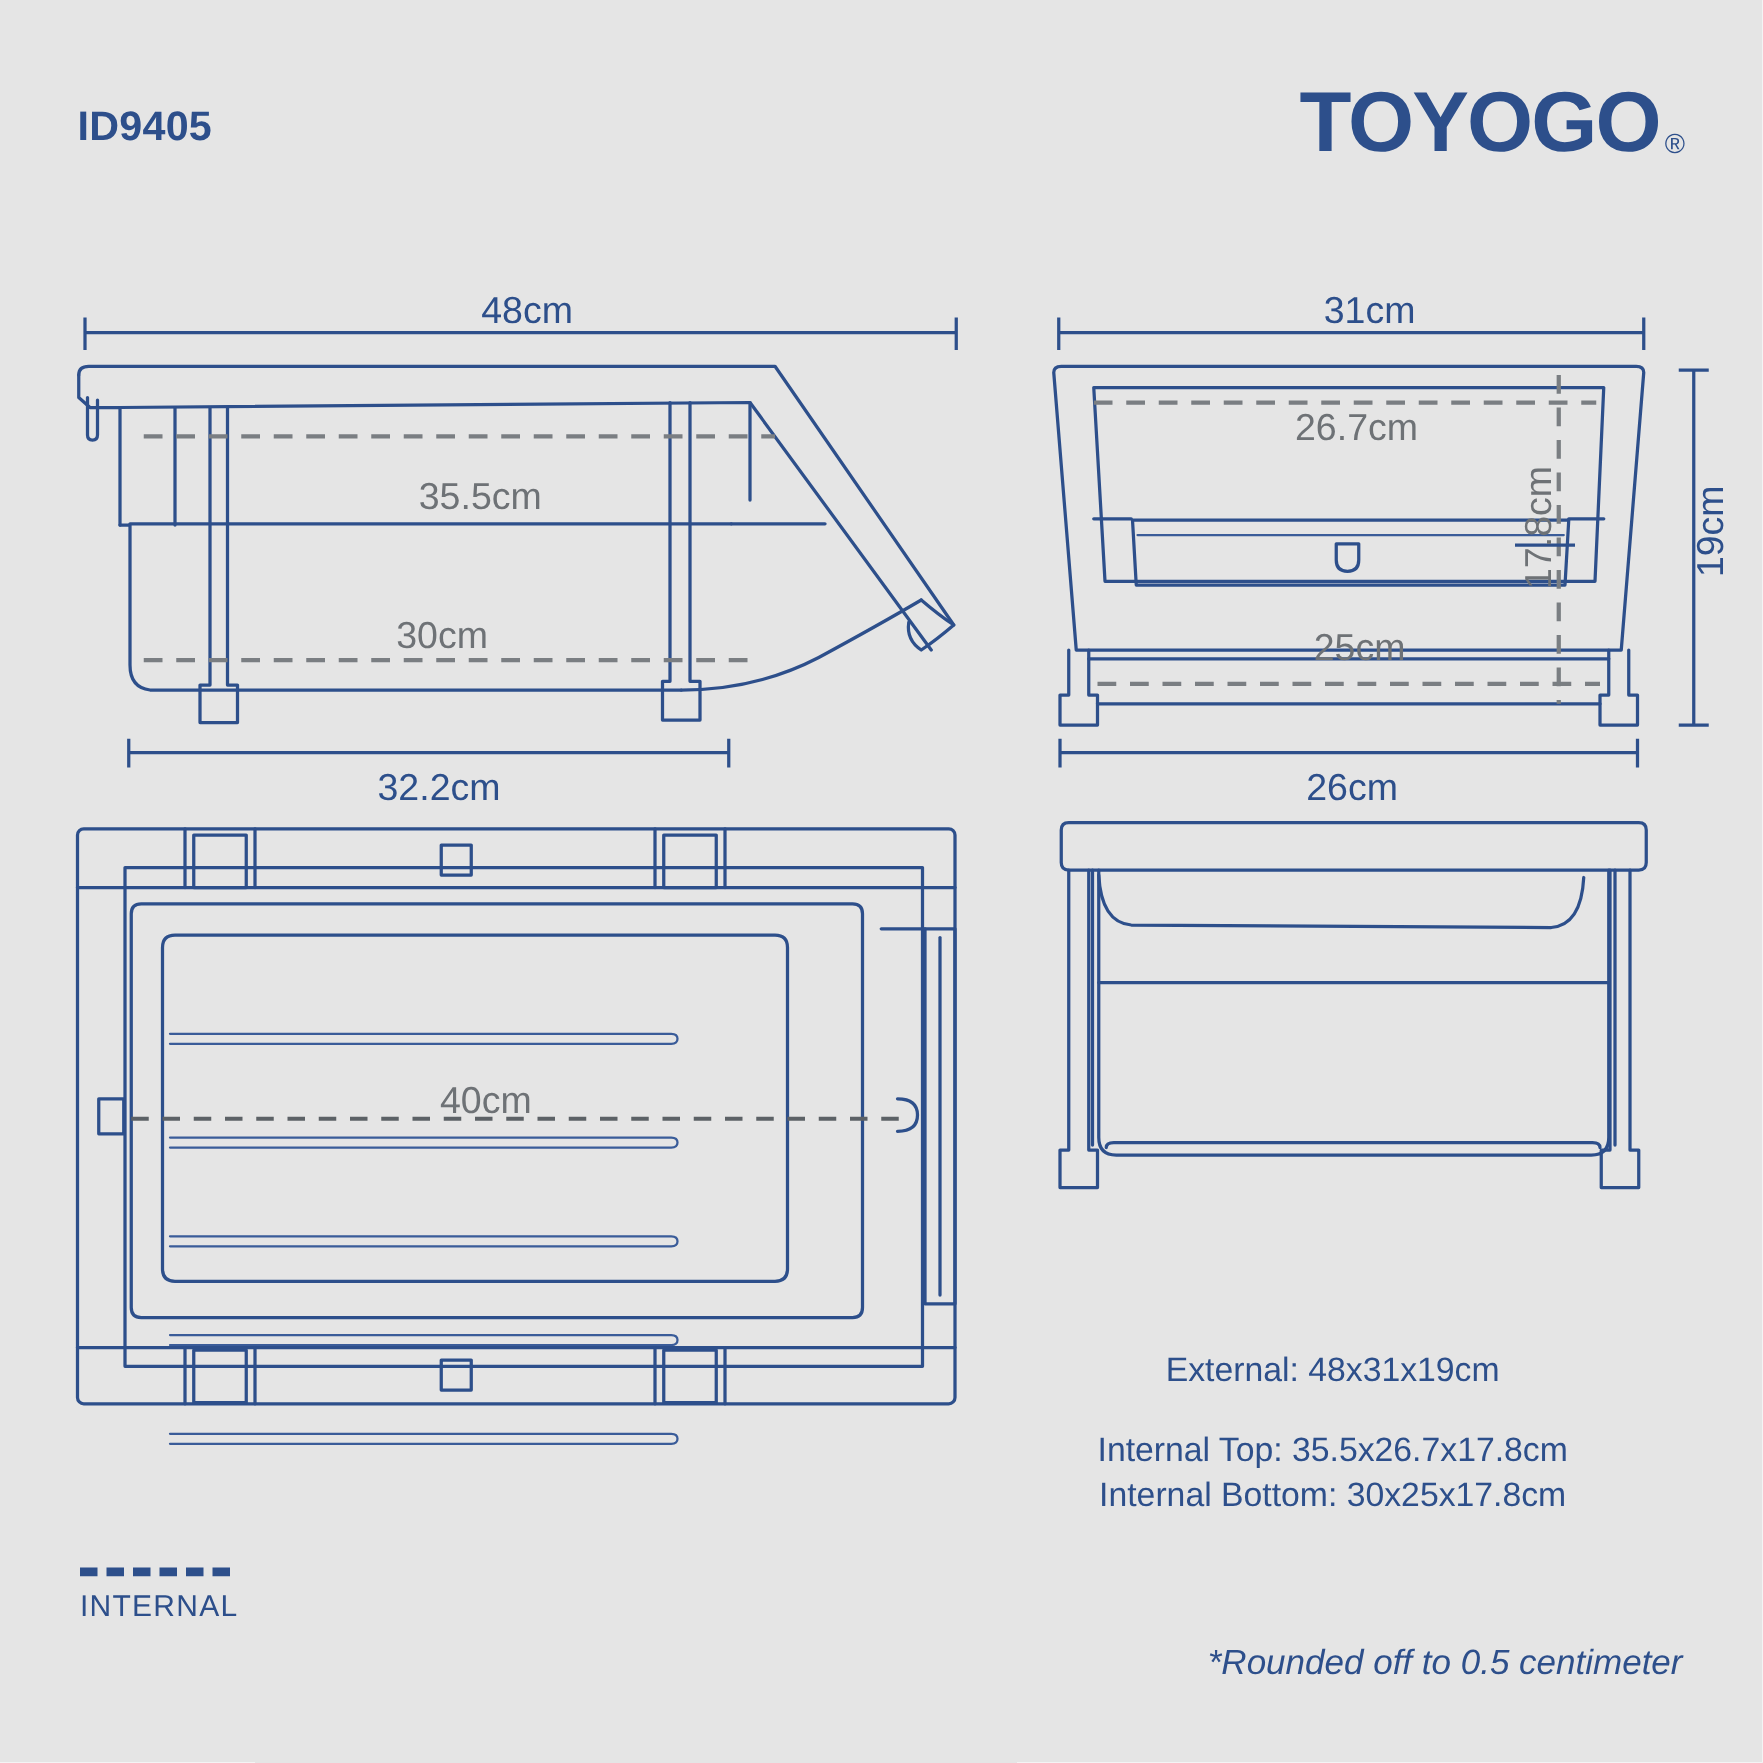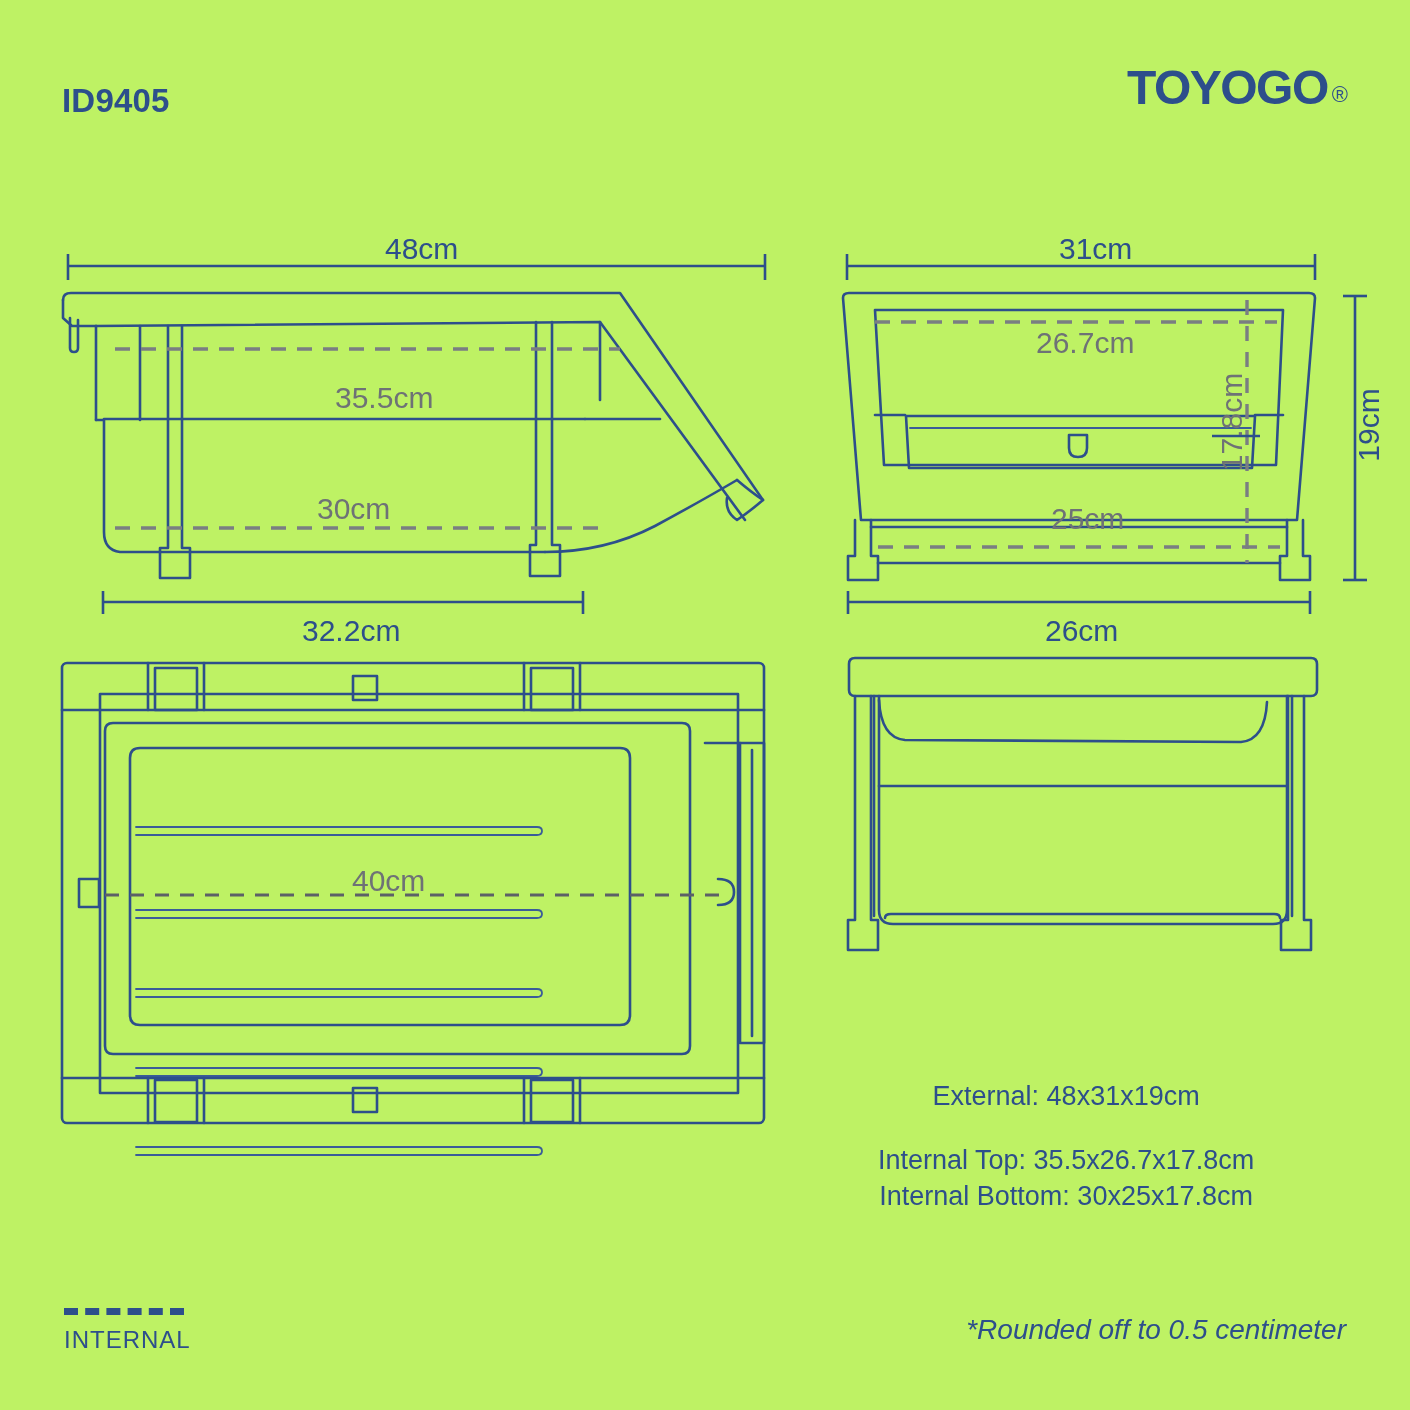--- a/index.html
+++ b/index.html
@@ -6,21 +6,21 @@
   html, body {
     width: 1410px;
     height: 1410px;
     background: #ffffff;
     font-family: "Liberation Sans", sans-serif;
   }
   #sheet {
     position: relative;
     width: 1410px;
     height: 1410px;
-    background: #bef264;
+    background: #e5e5e5;
     overflow: hidden;
   }
 
   
   #product-code {
     position: absolute;
     left: 62px;
     top: 82px;
     font-size: 33px;
     font-weight: bold;
@@ -29,21 +29,21 @@
   }
   #brand-logo {
     position: absolute;
     right: 62px;
     top: 64px;
     display: flex;
     align-items: flex-end;
     color: #2d4f8b;
   }
   #brand-wordmark {
-    font-size: 48px;
+    font-size: 68px;
     font-weight: bold;
     letter-spacing: -1.5px;
     line-height: 1;
     color: #2d4f8b;
   }
   #brand-reg {
     font-size: 22px;
     line-height: 1;
     margin-left: 4px;
     margin-bottom: 6px;
@@ -81,21 +81,21 @@
     font-size: 27px;
     line-height: 1.34;
     text-align: center;
   }
   #spec-block .spec-gap { height: 28px; }
 
   
   #legend {
     position: absolute;
     left: 64px;
-    top: 1308px;
+    top: 1254px;
   }
   #legend-dash {
     width: 120px;
     height: 0;
     border-top: 7px dashed #2d4f8b;
     margin-bottom: 11px;
   }
   #legend-label {
     font-size: 24px;
     color: #2d4f8b;

